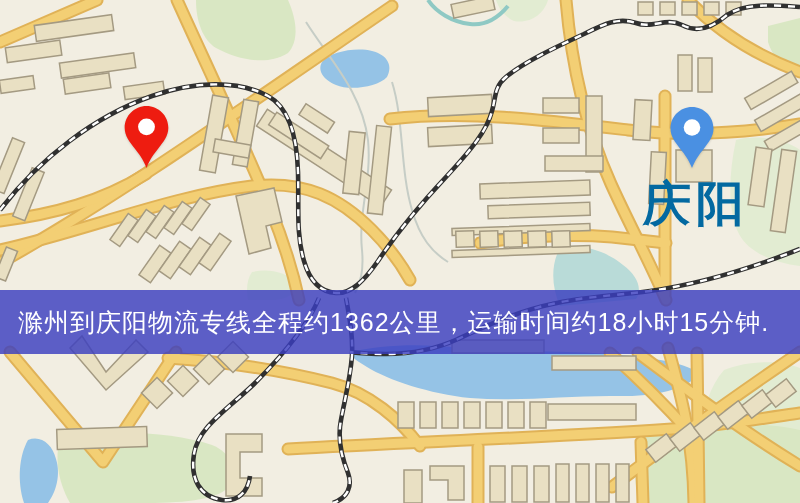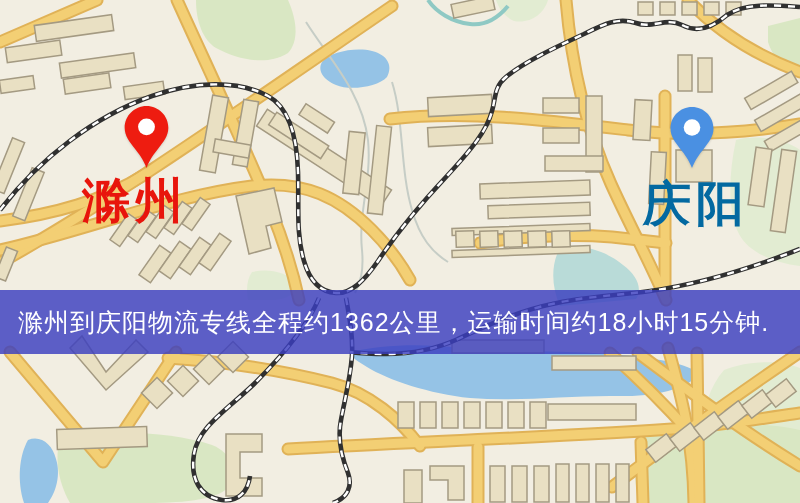--- a/index.html
+++ b/index.html
@@ -207,21 +207,20 @@
   <svg class="pin pin-origin" viewBox="0 0 48 64">
     <path d="M24 1 C12.1 1 2.5 10.6 2.5 22.5 c0 8 4.8 13.9 9.9 20.4 C16.3 47.8 20.7 53.5 24 62 c3.3-8.5 7.7-14.2 11.6-19.1 c5.1-6.5 9.9-12.4 9.9-20.4 C45.5 10.6 35.9 1 24 1 Z" fill="#ee1c10"></path>
     <circle cx="24" cy="21.5" r="8.3" fill="#ffffff"></circle>
   </svg>
 
   <svg class="pin pin-destination" viewBox="0 0 48 64">
     <path d="M24 1 C12.1 1 2.5 10.6 2.5 22.5 c0 8 4.8 13.9 9.9 20.4 C16.3 47.8 20.7 53.5 24 62 c3.3-8.5 7.7-14.2 11.6-19.1 c5.1-6.5 9.9-12.4 9.9-20.4 C45.5 10.6 35.9 1 24 1 Z" fill="#4a90e2"></path>
     <circle cx="24" cy="21.5" r="8.3" fill="#ffffff"></circle>
   </svg>
 
-  <div class="city-label label-origin" style="color: rgb(232, 21, 12);">滁州</div>
 
   <div class="city-label label-destination" style="color: #0369a1;">庆阳</div>
 
   <div class="banner" style="background-color: rgba(58, 62, 192, 0.82);">
     <span class="banner-text" style="color: rgb(255, 255, 255);">滁州到庆阳物流专线全程约1362公里，运输时间约18小时15分钟.</span>
   </div>
 
 </div>
 
 </body></html>

